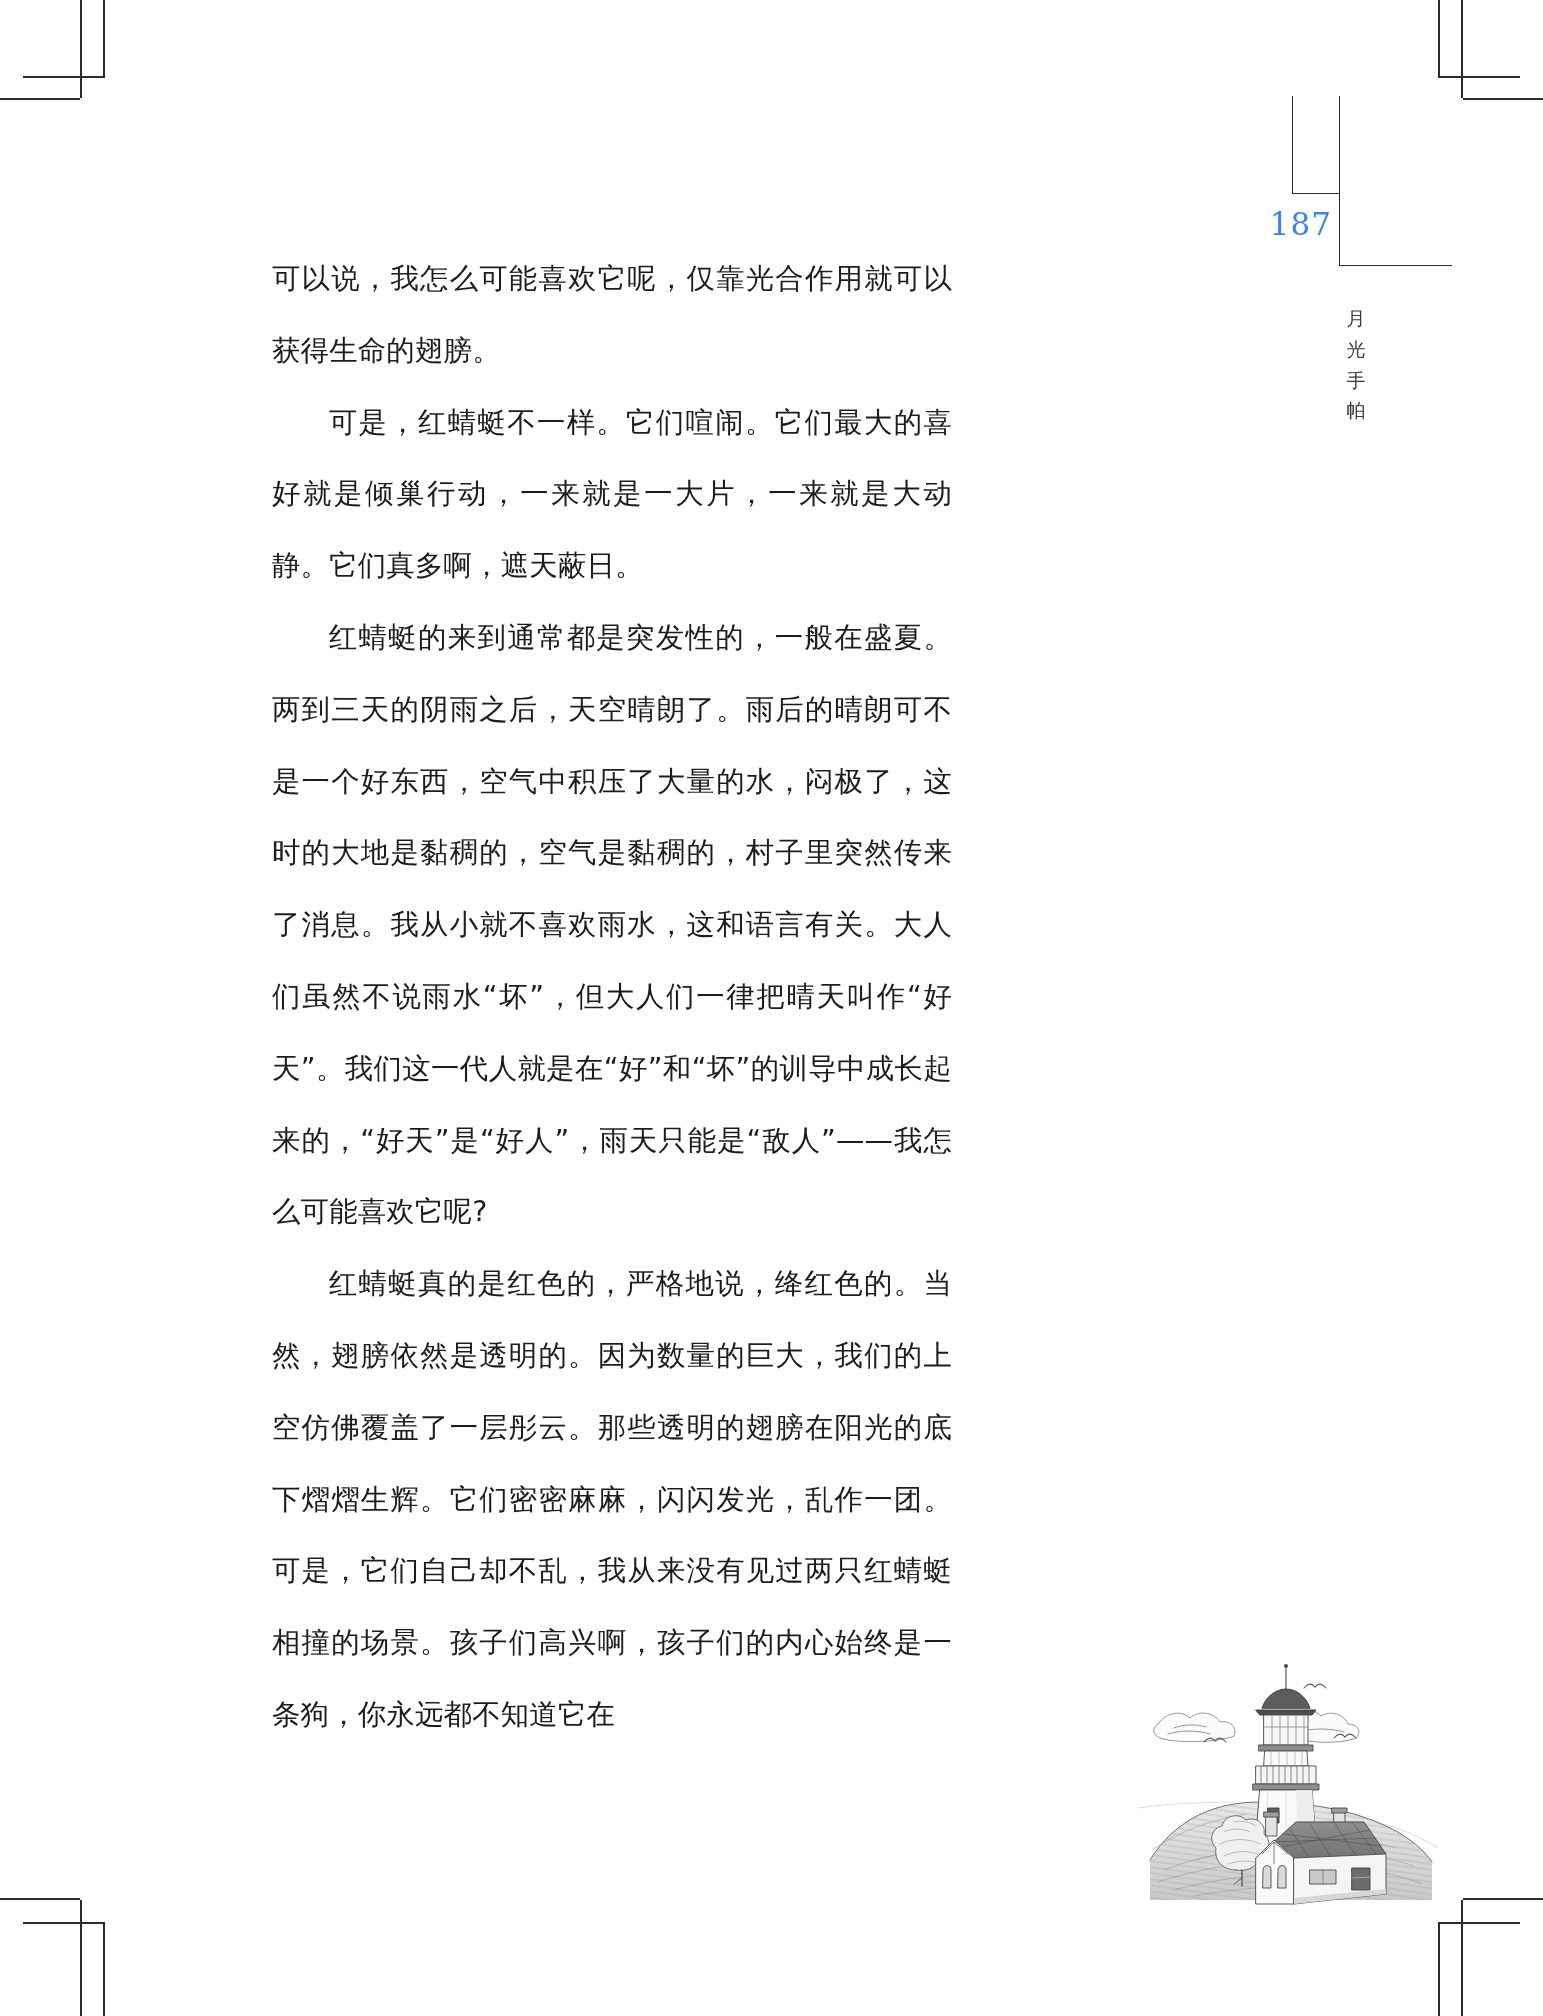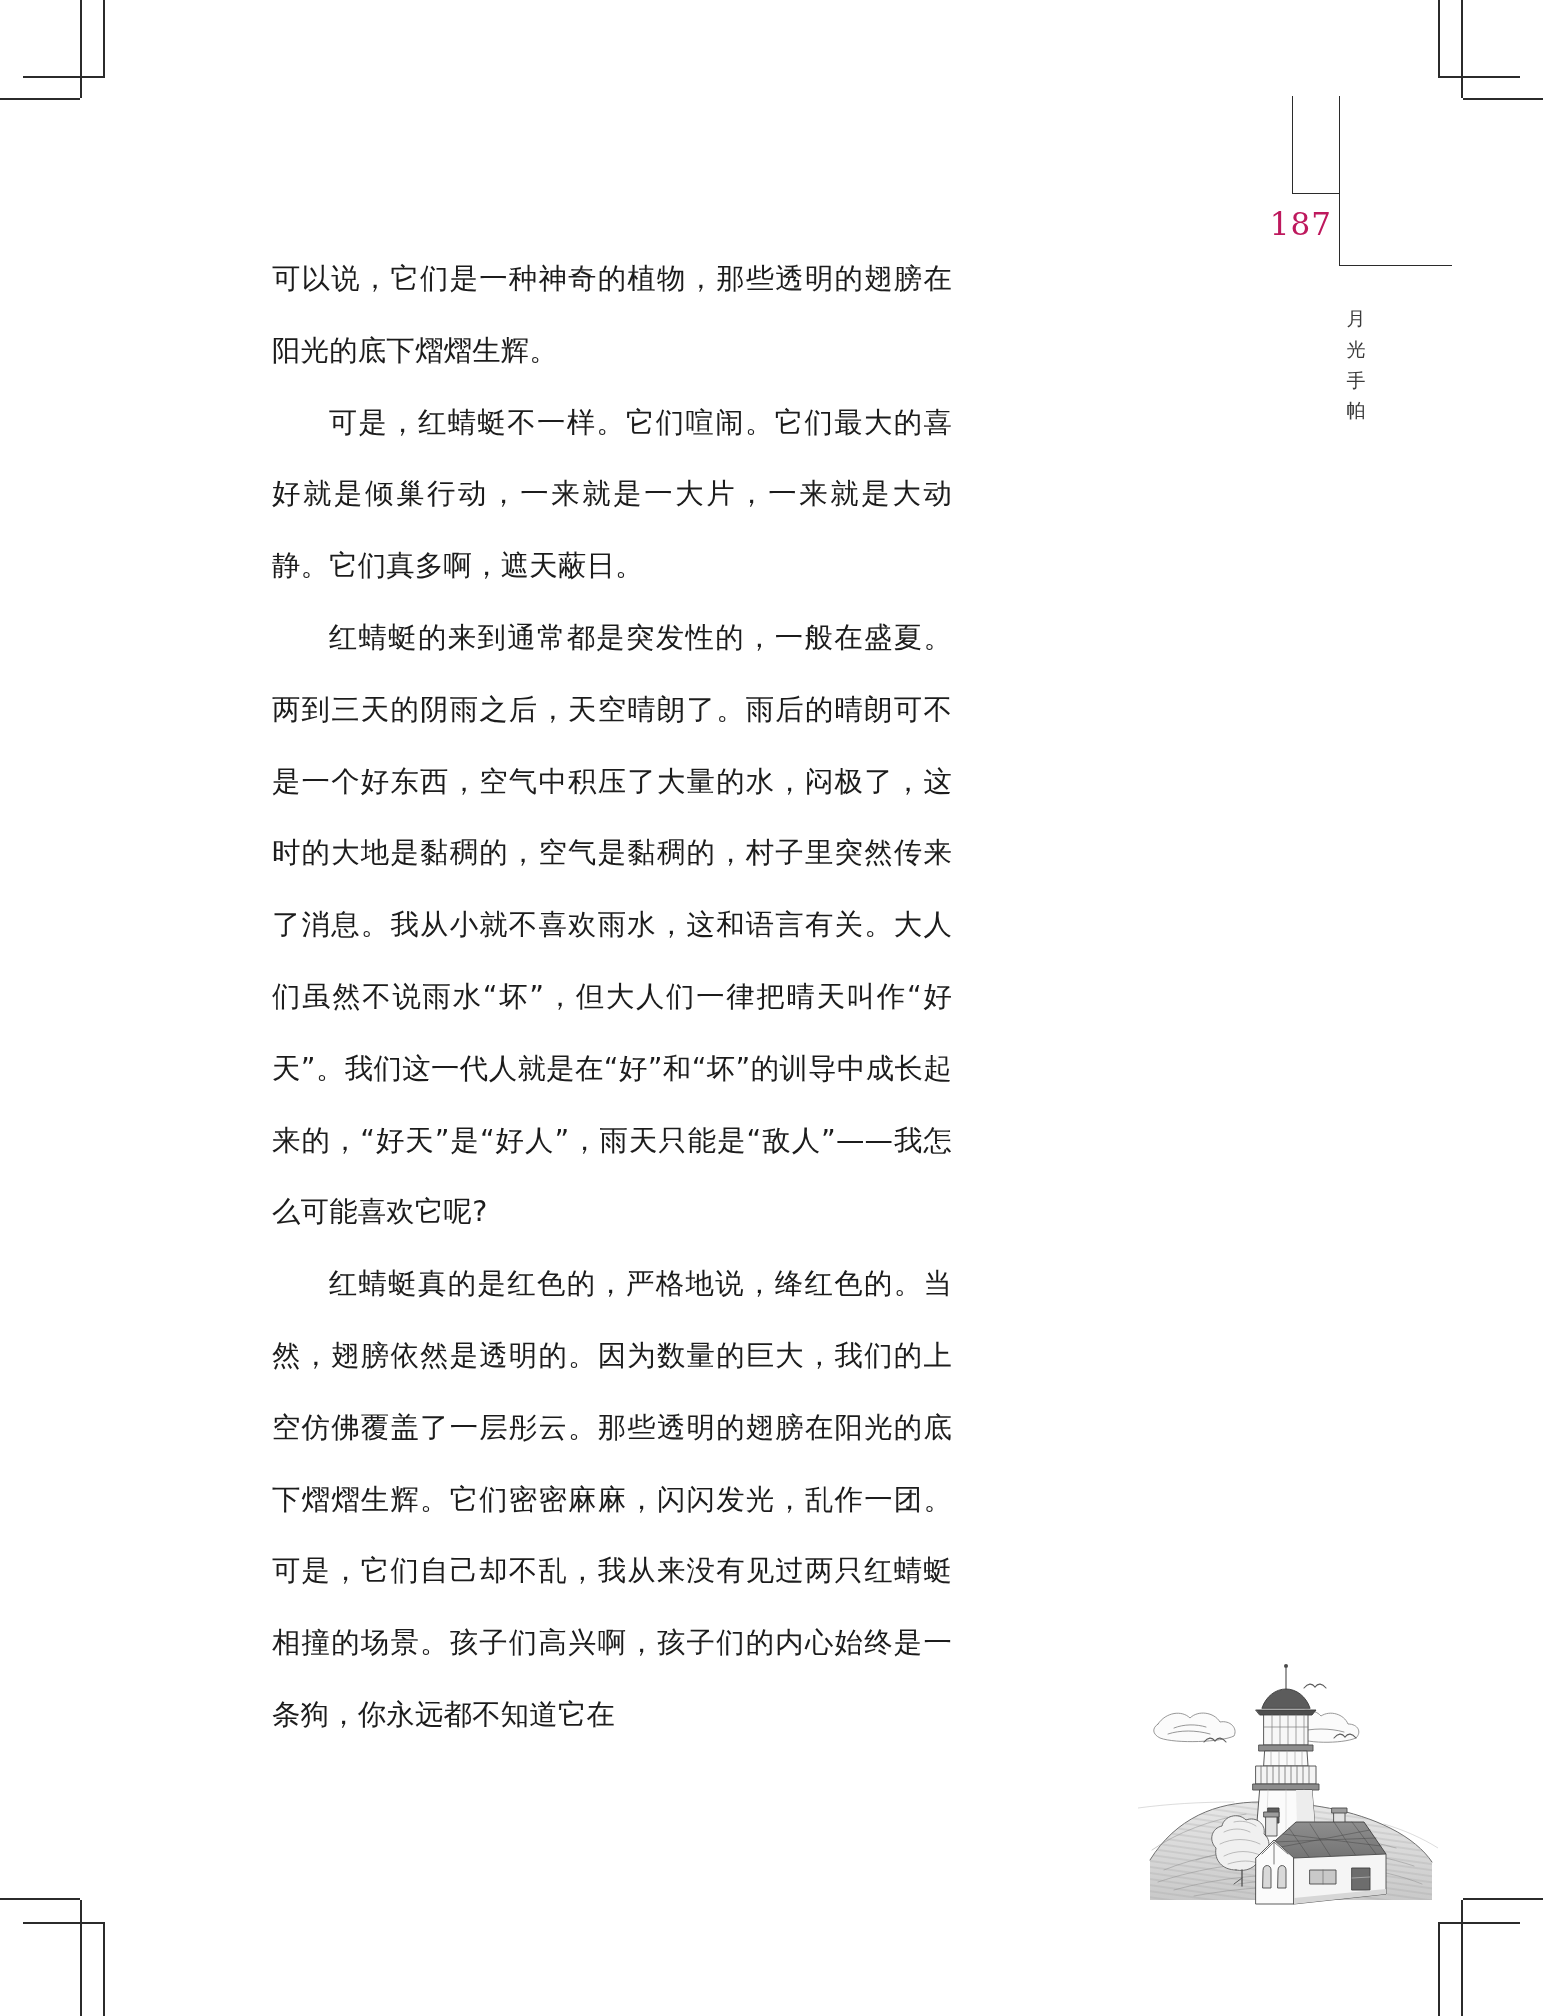--- a/index.html
+++ b/index.html
@@ -80,21 +80,21 @@
 
   .folio-number {
     position: absolute;
     left: -43px;
     top: 148px;
     width: 90px;
     text-align: right;
     font-family: "DejaVu Serif", "Liberation Serif", serif;
     font-size: 31px;
     letter-spacing: 1px;
-    color: #be185d;
+    color: #3b82f6;
   }
 
   .running-title {
     position: absolute;
     left: 58px;
     top: 245px;
     width: 26px;
     font-size: 19px;
     line-height: 1.62;
     color: #3a3a3a;
@@ -176,21 +176,21 @@
 
     <div class="running-title">
       <span>月</span>
       <span>光</span>
       <span>手</span>
       <span>帕</span>
     </div>
   </div>
 
   <div class="textblock">
-    <p>可以说，它们是一种神奇的植物，那些透明的翅膀在阳光的底下熠熠生辉。</p>
+    <p>可以说，我怎么可能喜欢它呢，仅靠光合作用就可以获得生命的翅膀。</p>
     <p class="indent">可是，红蜻蜓不一样。它们喧闹。它们最大的喜好就是倾巢行动，一来就是一大片，一来就是大动静。它们真多啊，遮天蔽日。</p>
     <p class="indent">红蜻蜓的来到通常都是突发性的，一般在盛夏。两到三天的阴雨之后，天空晴朗了。雨后的晴朗可不是一个好东西，空气中积压了大量的水，闷极了，这时的大地是黏稠的，空气是黏稠的，村子里突然传来了消息。我从小就不喜欢雨水，这和语言有关。大人们虽然不说雨水“坏”，但大人们一律把晴天叫作“好天”。我们这一代人就是在“好”和“坏”的训导中成长起来的，“好天”是“好人”，雨天只能是“敌人”——我怎么可能喜欢它呢?</p>
     <p class="indent">红蜻蜓真的是红色的，严格地说，绛红色的。当然，翅膀依然是透明的。因为数量的巨大，我们的上空仿佛覆盖了一层彤云。那些透明的翅膀在阳光的底下熠熠生辉。它们密密麻麻，闪闪发光，乱作一团。可是，它们自己却不乱，我从来没有见过两只红蜻蜓相撞的场景。孩子们高兴啊，孩子们的内心始终是一条狗，你永远都不知道它在</p>
   </div>
 
   <div class="illustration">
     <svg viewBox="0 0 300 280" xmlns="http://www.w3.org/2000/svg" stroke="#4a4a4a" fill="none" stroke-width="0.9" stroke-linecap="round" stroke-linejoin="round">
       <defs>
         <linearGradient id="hill" x1="0" y1="0" x2="0" y2="1">
           <stop offset="0%" stop-color="#e8e8e8"></stop>

